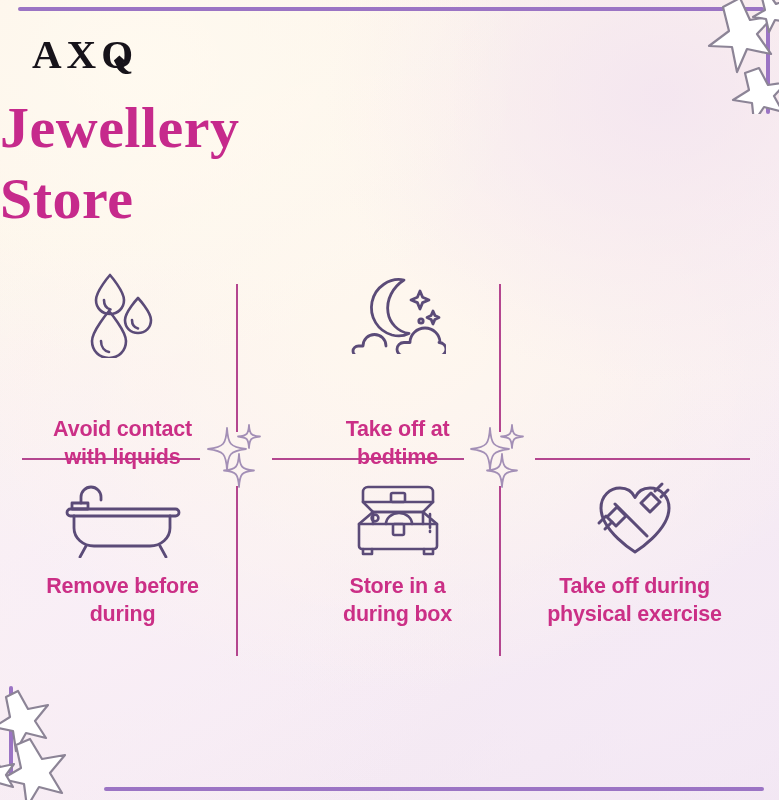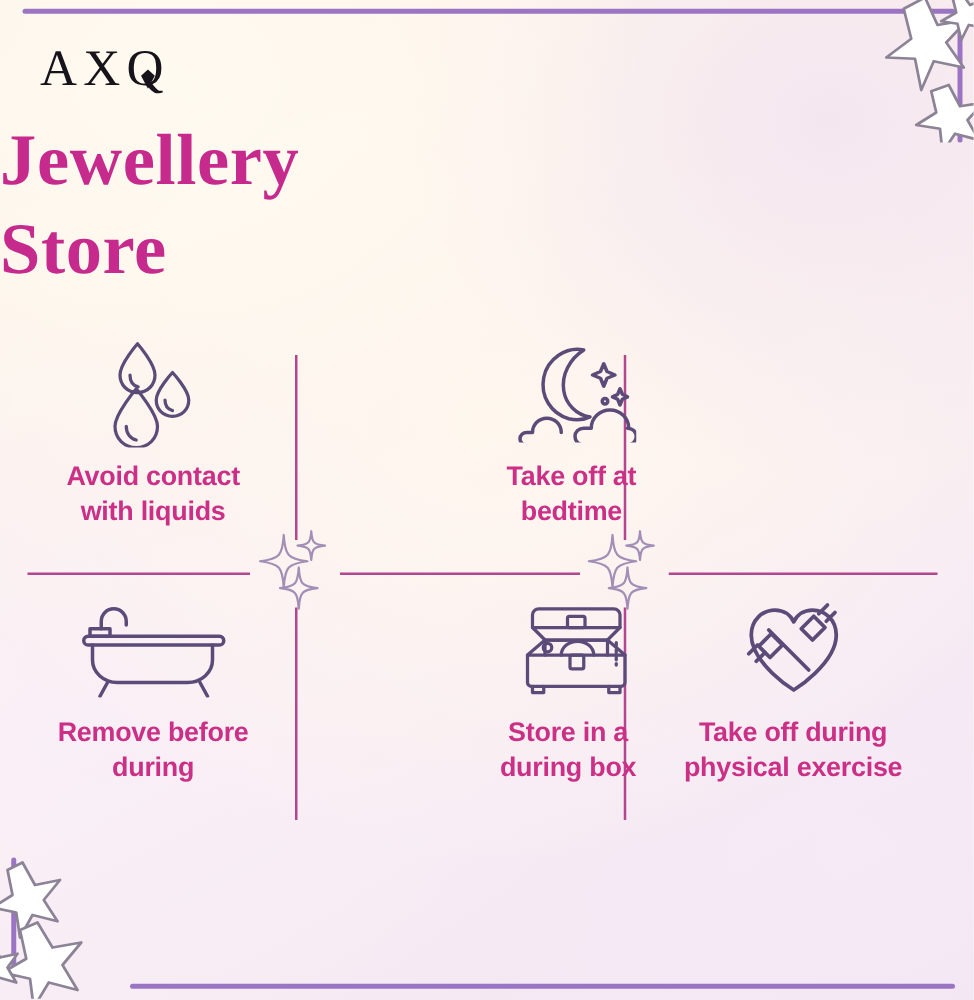--- a/index.html
+++ b/index.html
@@ -39,21 +39,21 @@
 
   
   .logo {
     position: absolute;
     left: 32px;
     top: 34px;
     font-family: "Liberation Serif", serif;
     font-size: 41px;
     letter-spacing: 5px;
     color: #17131a;
-    font-weight: 400;
+    font-weight: 700;
     display: flex;
     align-items: center;
     line-height: 1;
   }
   .logo .q-wrap {
     position: relative;
     display: inline-block;
   }
   .logo .gem {
     position: absolute;
@@ -86,23 +86,23 @@
     height: 420px;
   }
   .cell {
     position: absolute;
     width: 245px;
     display: flex;
     flex-direction: column;
     align-items: center;
   }
   .col-0 { left: 0px; }
-  .col-1 { left: 264px; align-items: flex-end; }
+  .col-1 { left: 275px; }
   .col-2 { left: 512px; }
-  .row-0 { top: 0px; }
+  .row-0 { top: 0px; gap: 48px; }
   .row-1 { top: 205px; }
   .cell .icon-box {
     height: 92px;
     display: flex;
     align-items: center;
     justify-content: center;
   }
   .cell .caption {
     margin-top: 8px;
     text-align: center;

